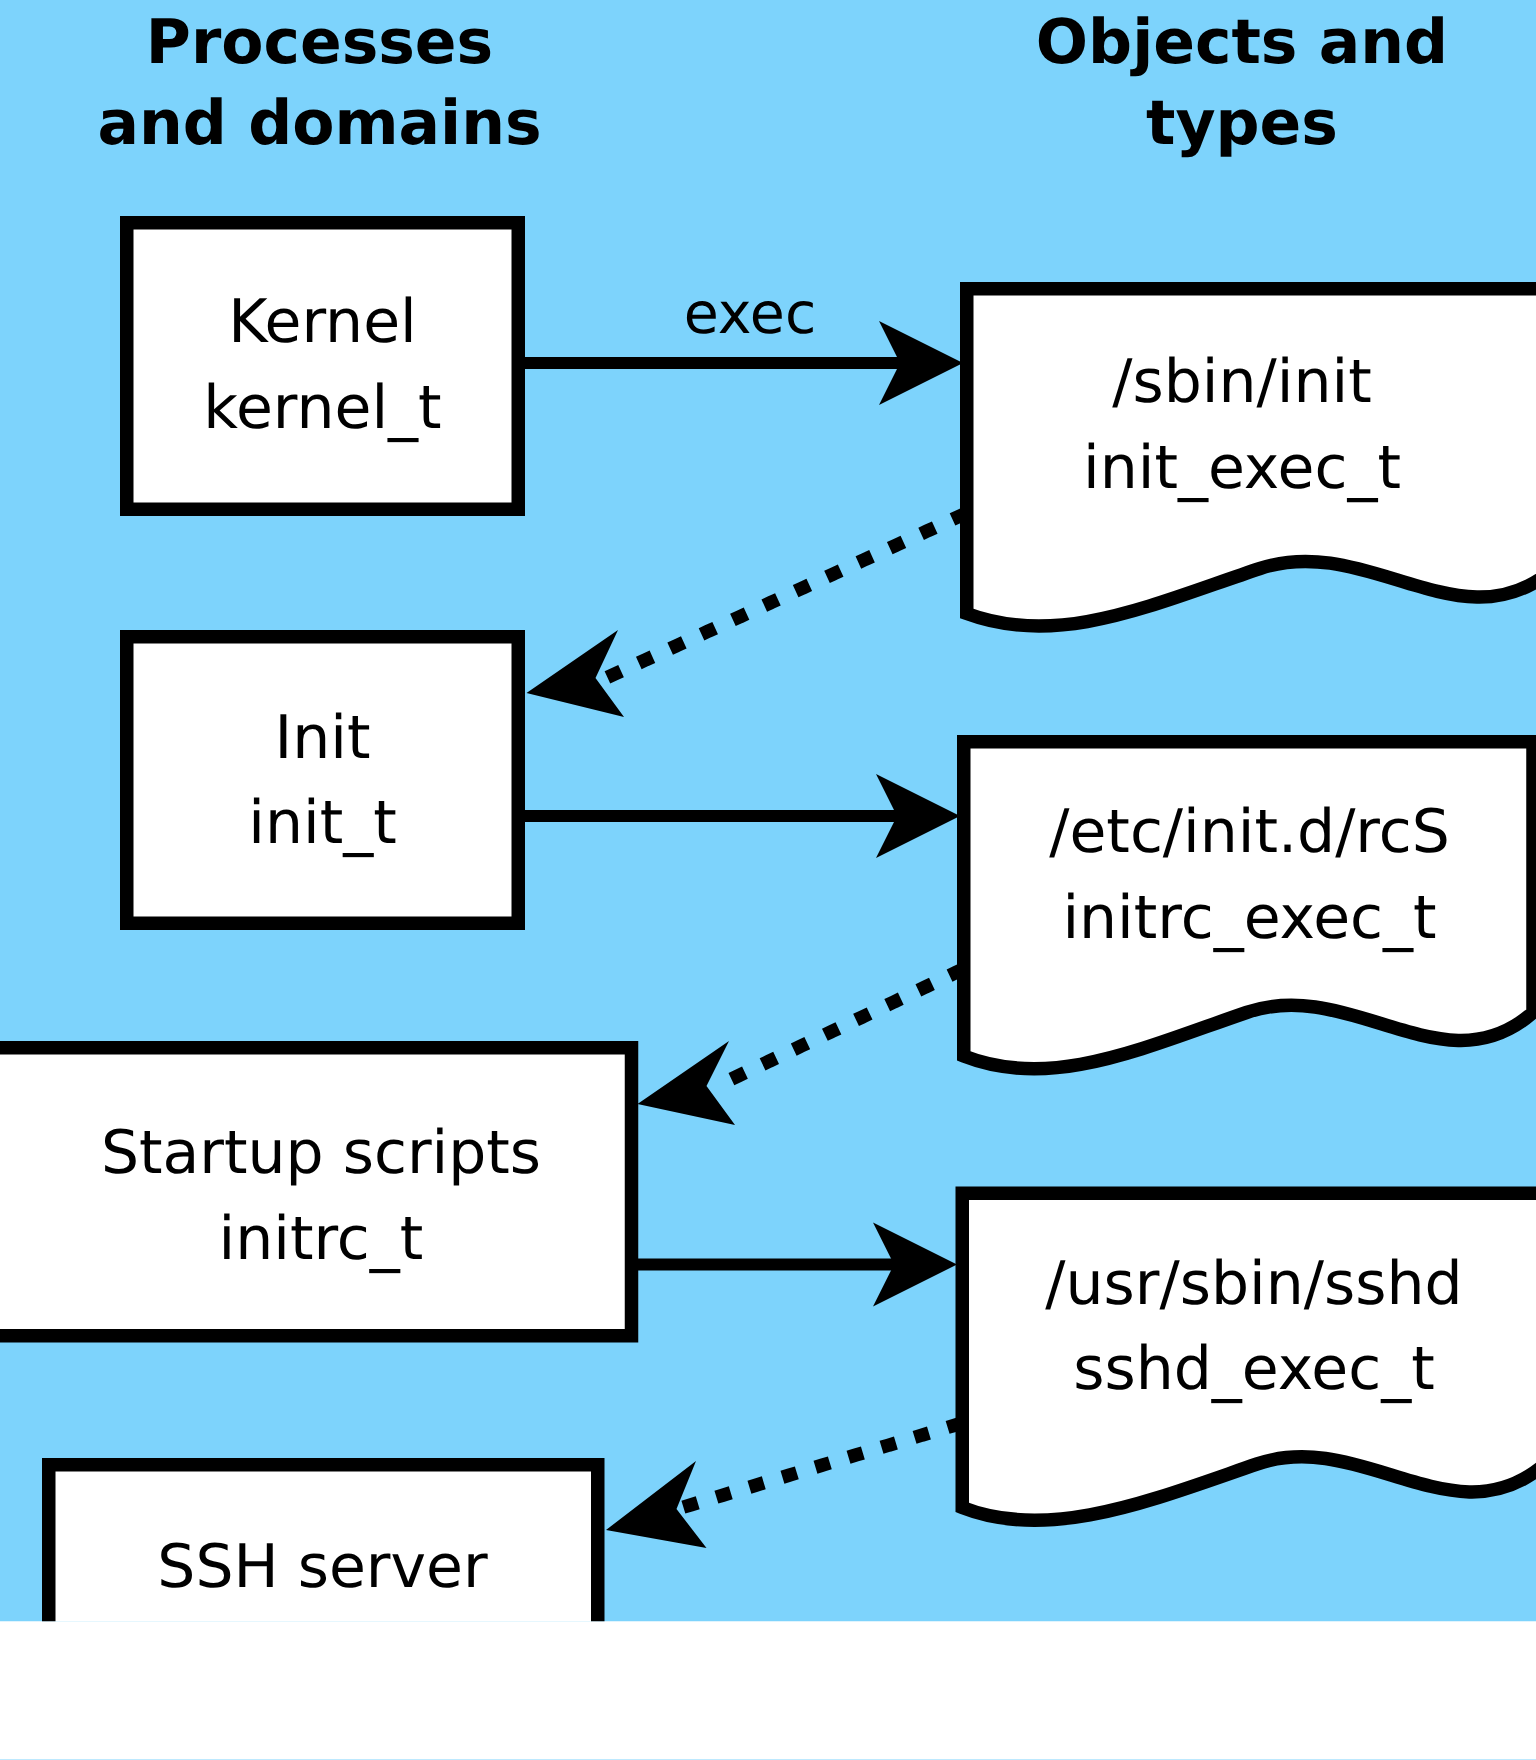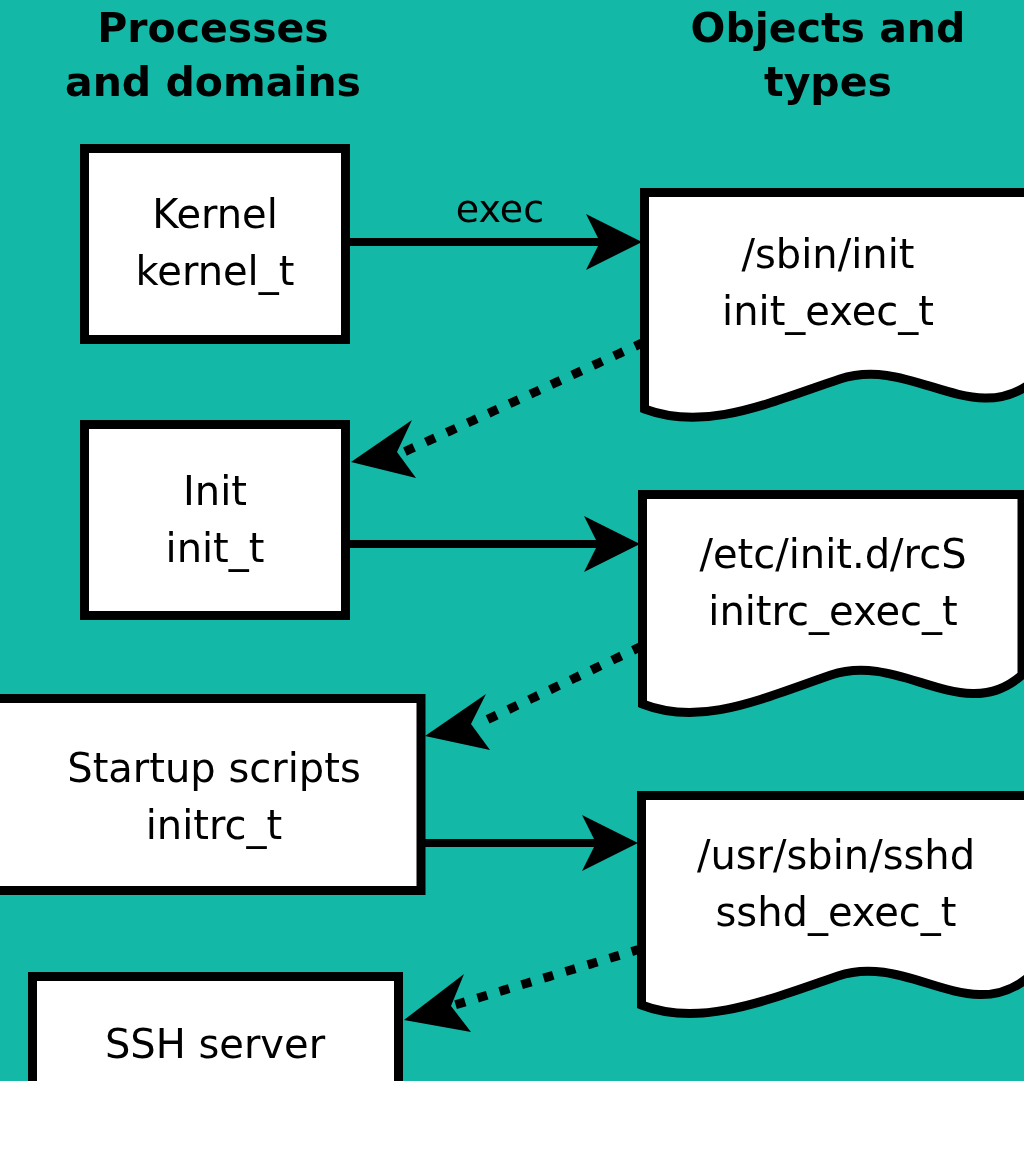--- a/index.html
+++ b/index.html
@@ -7,21 +7,21 @@
     padding: 0;
     background: #ffffff;
   }
   body {
     font-family: "DejaVu Sans", sans-serif;
   }
   #diagram-root {
     position: relative;
     width: 1024px;
     height: 1081px;
-    background: #14b8a6;
+    background: #7dd3fc;
     overflow: hidden;
   }
   #diagram-svg {
     position: absolute;
     left: 0;
     top: 0;
     width: 1024px;
     height: 1173px;
     display: block;
   }

